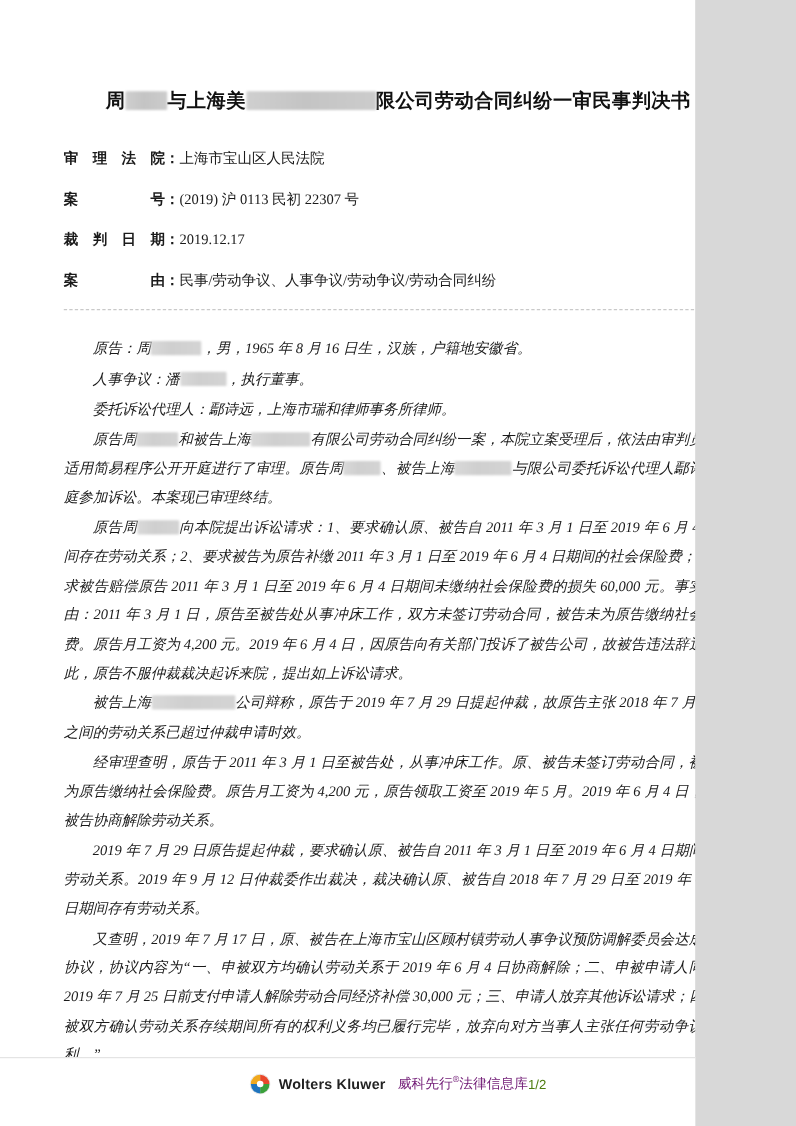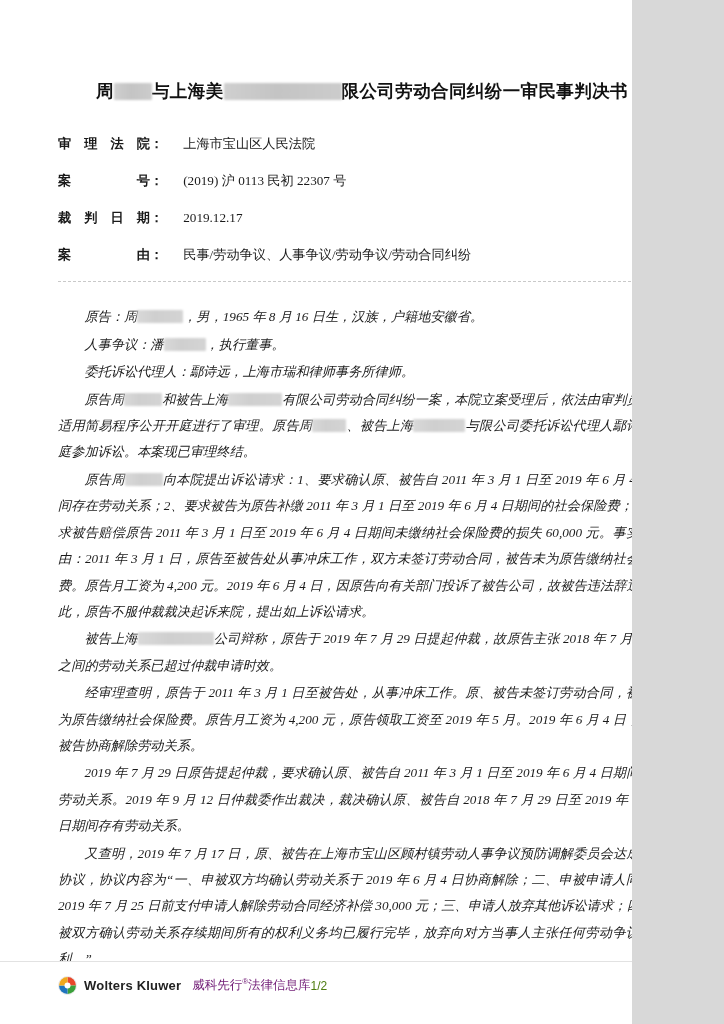--- a/index.html
+++ b/index.html
@@ -54,21 +54,20 @@
     justify-content: space-between;
     letter-spacing: 0;
   }
   .meta-label span { display: inline-block; }
   .meta-colon {
     flex: 0 0 auto;
     font-weight: bold;
   }
   .meta-value {
     flex: 1;
-    margin-left: 20px;
   }
   .divider {
     margin-top: 14px;
     border-top: 1px dashed #c9c9c9;
     height: 0;
   }
   .body-text {
     margin-top: 22px;
     font-size: 13.2px;
     line-height: 2.0;
@@ -107,21 +106,21 @@
     border-top: 1px solid #e2e2e2;
     background: #fff;
   }
   .footer-inner {
     position: absolute;
     left: 58px;
     right: 58px;
     top: 14px;
     display: flex;
     align-items: center;
-    justify-content: flex-start;
+    justify-content: center;
   }
   .brand {
     display: flex;
     align-items: center;
     gap: 7px;
   }
   .brand-mark {
     width: 19px; height: 19px;
     position: relative;
   }

